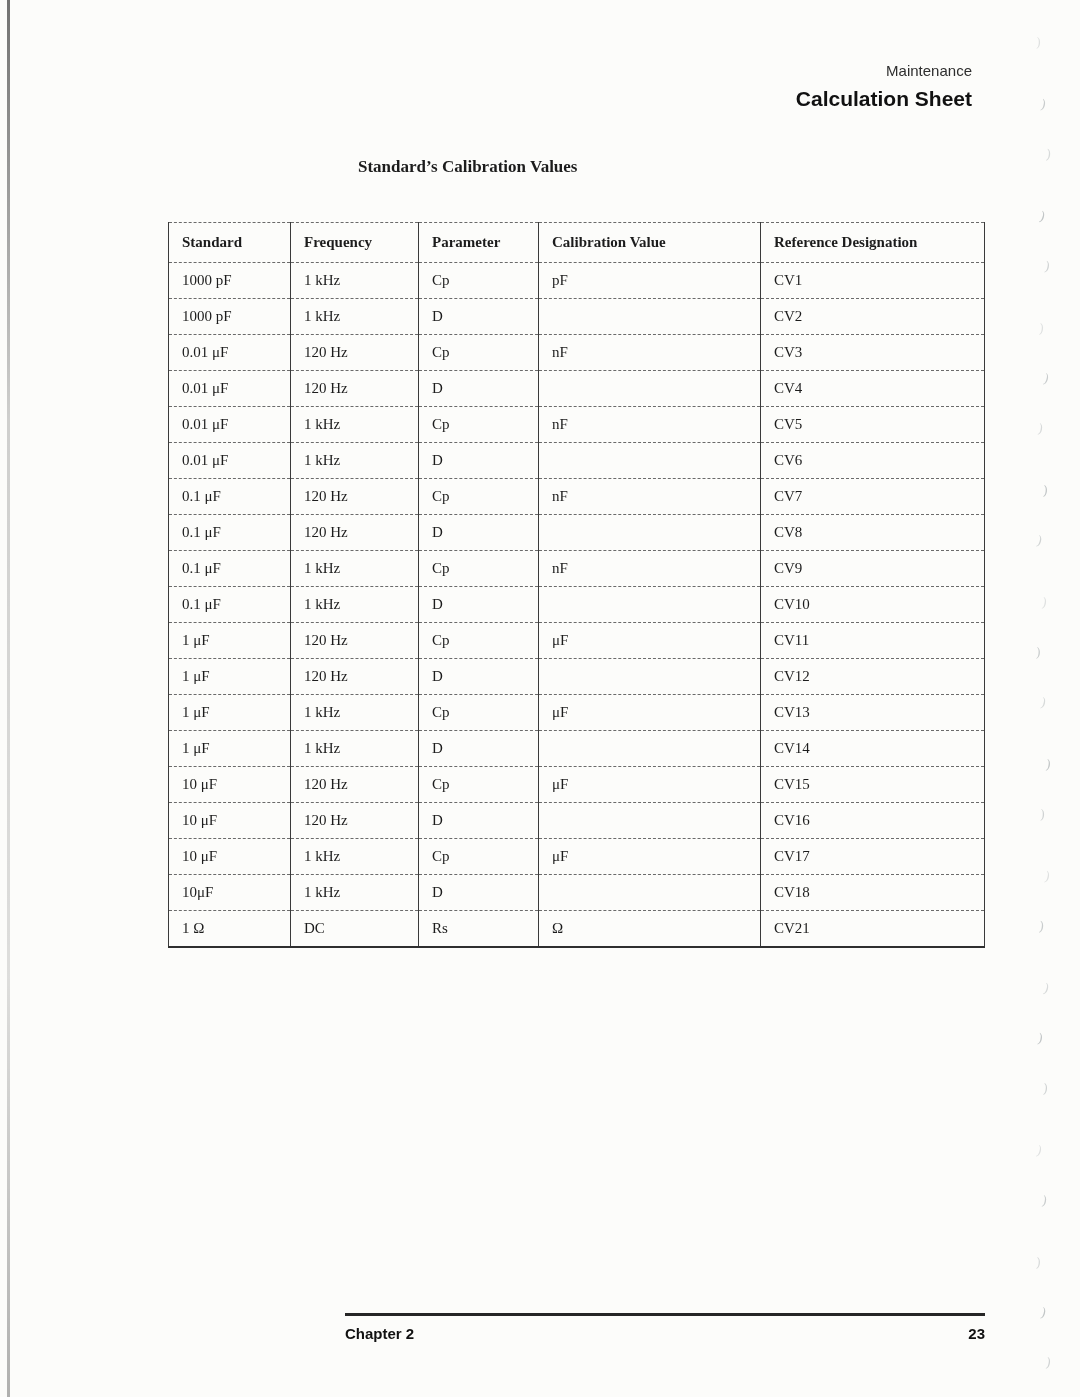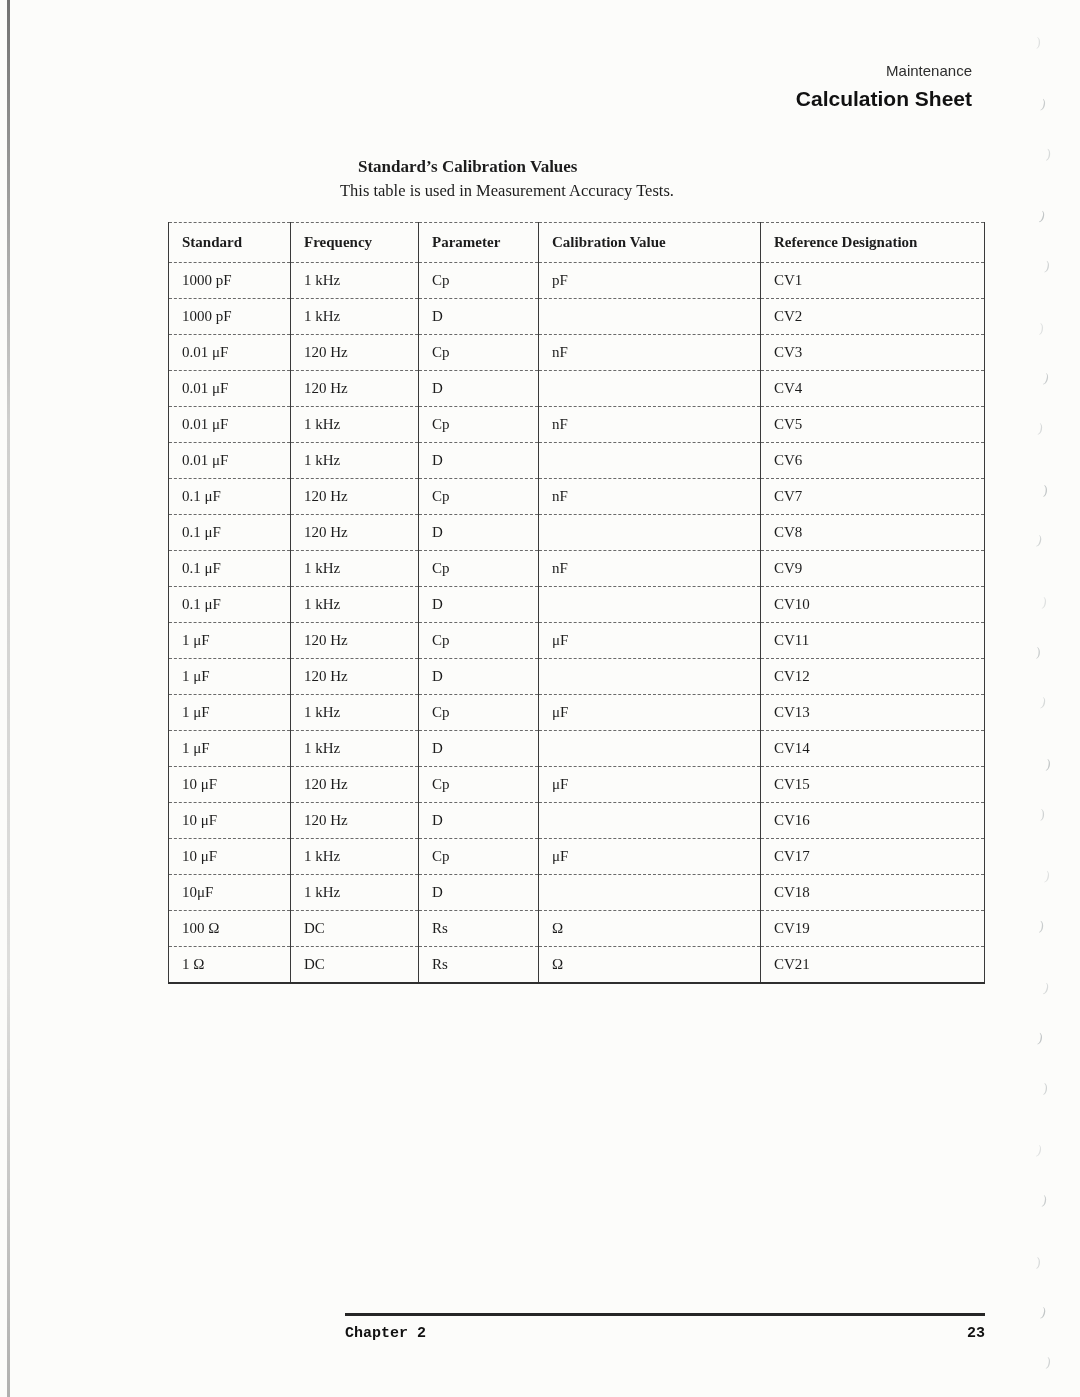--- a/index.html
+++ b/index.html
@@ -91,21 +91,20 @@
     font-family: "Liberation Sans", sans-serif;
   }
   .footer-rule { height: 3px; background: #262626; }
   .footer-row {
     display: flex;
     justify-content: space-between;
     margin-top: 9px;
     font-weight: bold;
     font-size: 15px;
     color: #111;
-    font-family: Liberation Mono, monospace;
   }
 
   .artifacts { position: absolute; top: 0; left: 0; width: 100%; height: 100%; pointer-events: none; }
   .artifacts span {
     position: absolute;
     color: #aab0b2;
     font-family: "DejaVu Serif", serif;
     font-size: 13px;
     transform: rotate(8deg);
     user-select: none;
@@ -116,21 +115,20 @@
 
 <div class="page">
   <div class="edge-shadow"></div>
 
   <div class="corner-header">
     <div class="line1">Maintenance</div>
     <div class="line2">Calculation Sheet</div>
   </div>
 
   <h1 class="doc-title">Standard’s Calibration Values</h1>
-  <p class="doc-subtitle">This table is used in Measurement Accuracy Tests.</p>
 
   <table class="cal-table">
     <colgroup>
       <col class="c1">
         <col class="c2">
         <col class="c3">
         <col class="c4">
         <col class="c5">
     </colgroup>
     <thead>
@@ -261,27 +259,20 @@
           <td>Cp</td>
           <td class="cal-value">μF</td>
           <td>CV17</td>
         </tr>
         <tr>
           <td>10μF</td>
           <td>1 kHz</td>
           <td>D</td>
           <td class="cal-value"></td>
           <td>CV18</td>
-        </tr>
-        <tr>
-          <td>100 Ω</td>
-          <td>DC</td>
-          <td>Rs</td>
-          <td class="cal-value">Ω</td>
-          <td>CV19</td>
         </tr>
         <tr>
           <td>1 Ω</td>
           <td>DC</td>
           <td>Rs</td>
           <td class="cal-value">Ω</td>
           <td>CV21</td>
         </tr>
       </tbody>
   </table>

